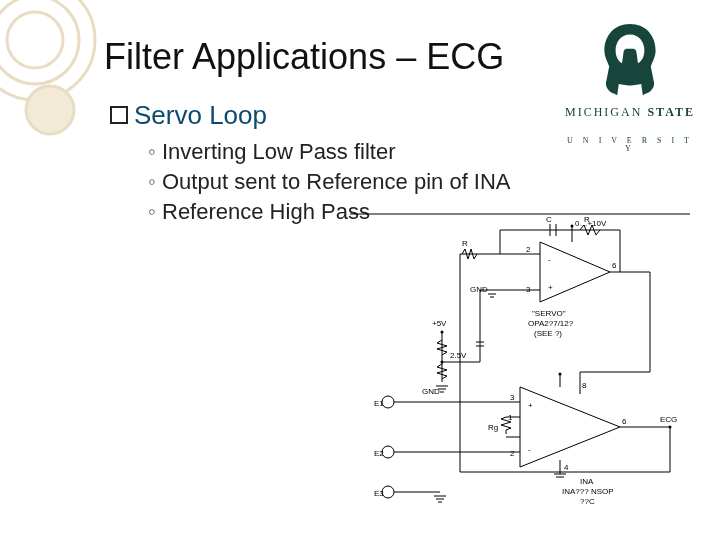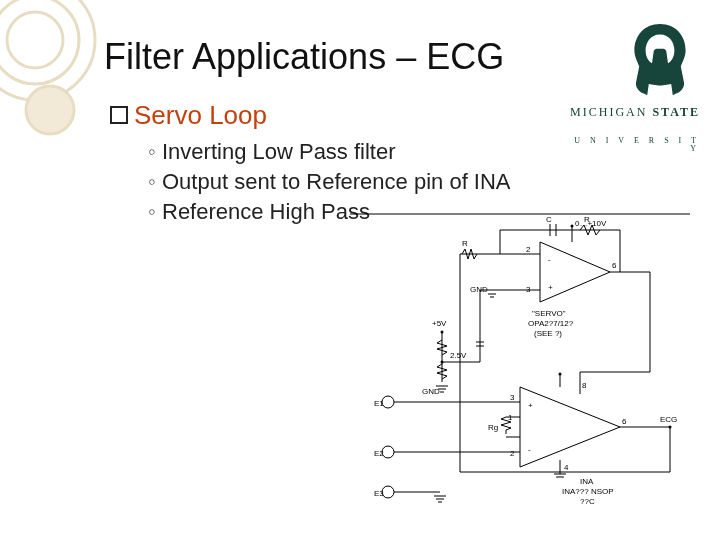--- a/index.html
+++ b/index.html
@@ -33,21 +33,21 @@
     fill: #f2ead7;
     stroke: #e8dcc3;
     stroke-width: 3;
   }
   
   .logo-wrap {
     position: absolute;
     top: 20px;
     right: 20px;
     width: 140px;
-    text-align: right;
+    text-align: center;
   }
   .logo-spartan {
     width: 80px;
     height: 80px;
     margin: 0 auto;
   }
   .logo-text {
     font-family: "Times New Roman", serif;
     color: #18453b;
     line-height: 1;
@@ -75,21 +75,21 @@
   }
   
   .body {
     position: absolute;
     top: 100px;
     left: 110px;
     right: 30px;
   }
   .h2line {
     font-size: 26px;
-    color: #c2410c;
+    color: #0c4a6e;
     margin-bottom: 8px;
   }
   .h2line .box {
     display: inline-block;
     width: 14px;
     height: 14px;
     border: 2px solid #222;
     vertical-align: baseline;
     margin-right: 6px;
     position: relative;

